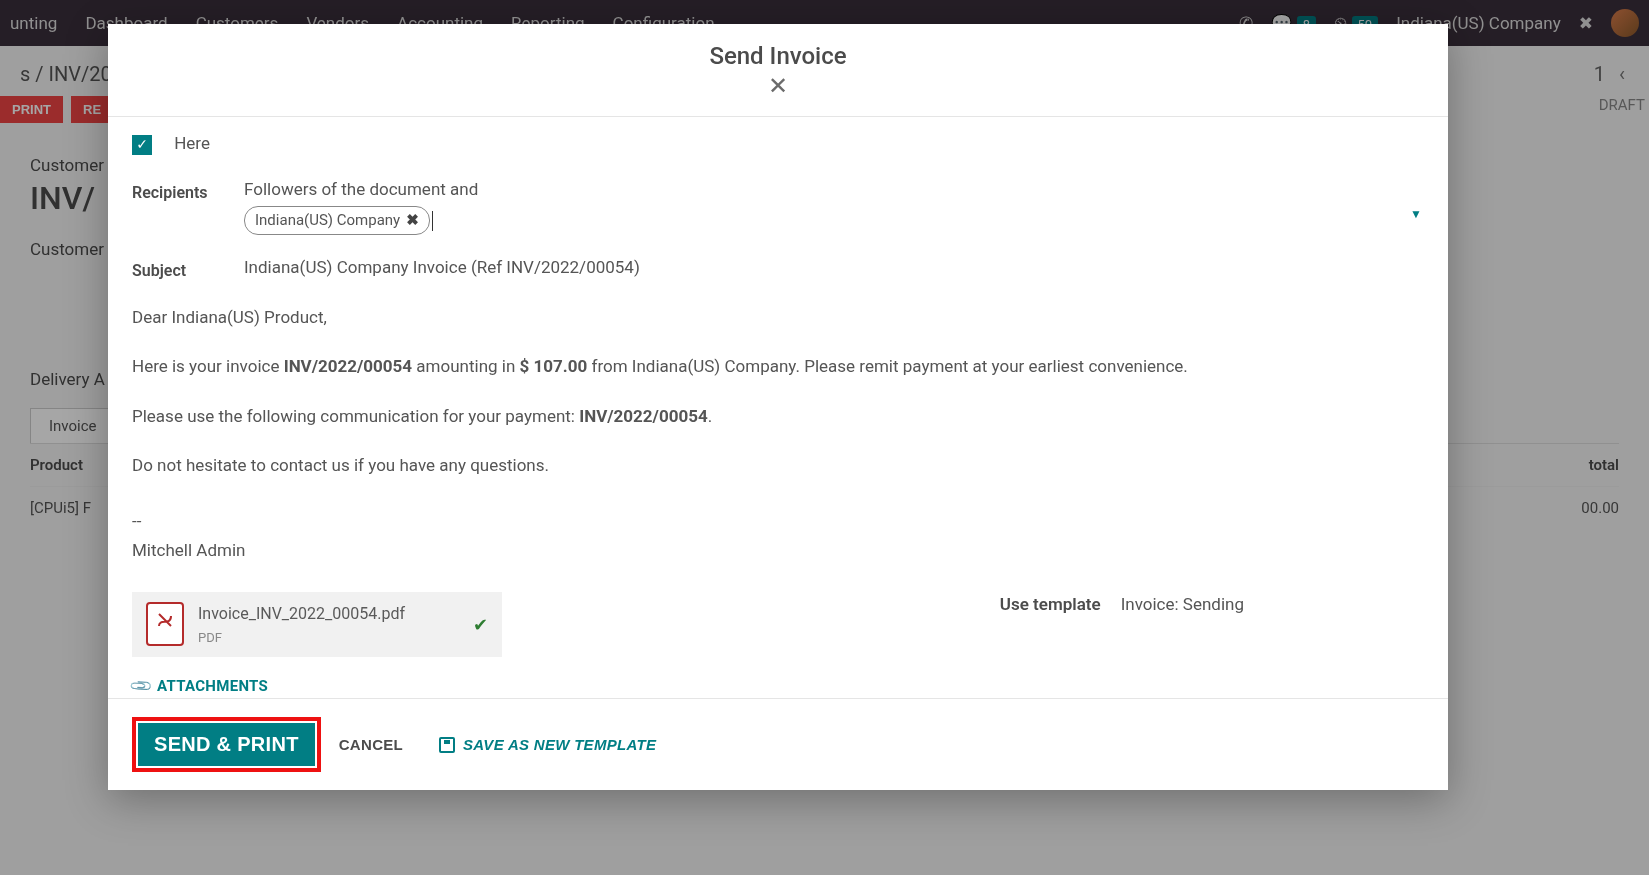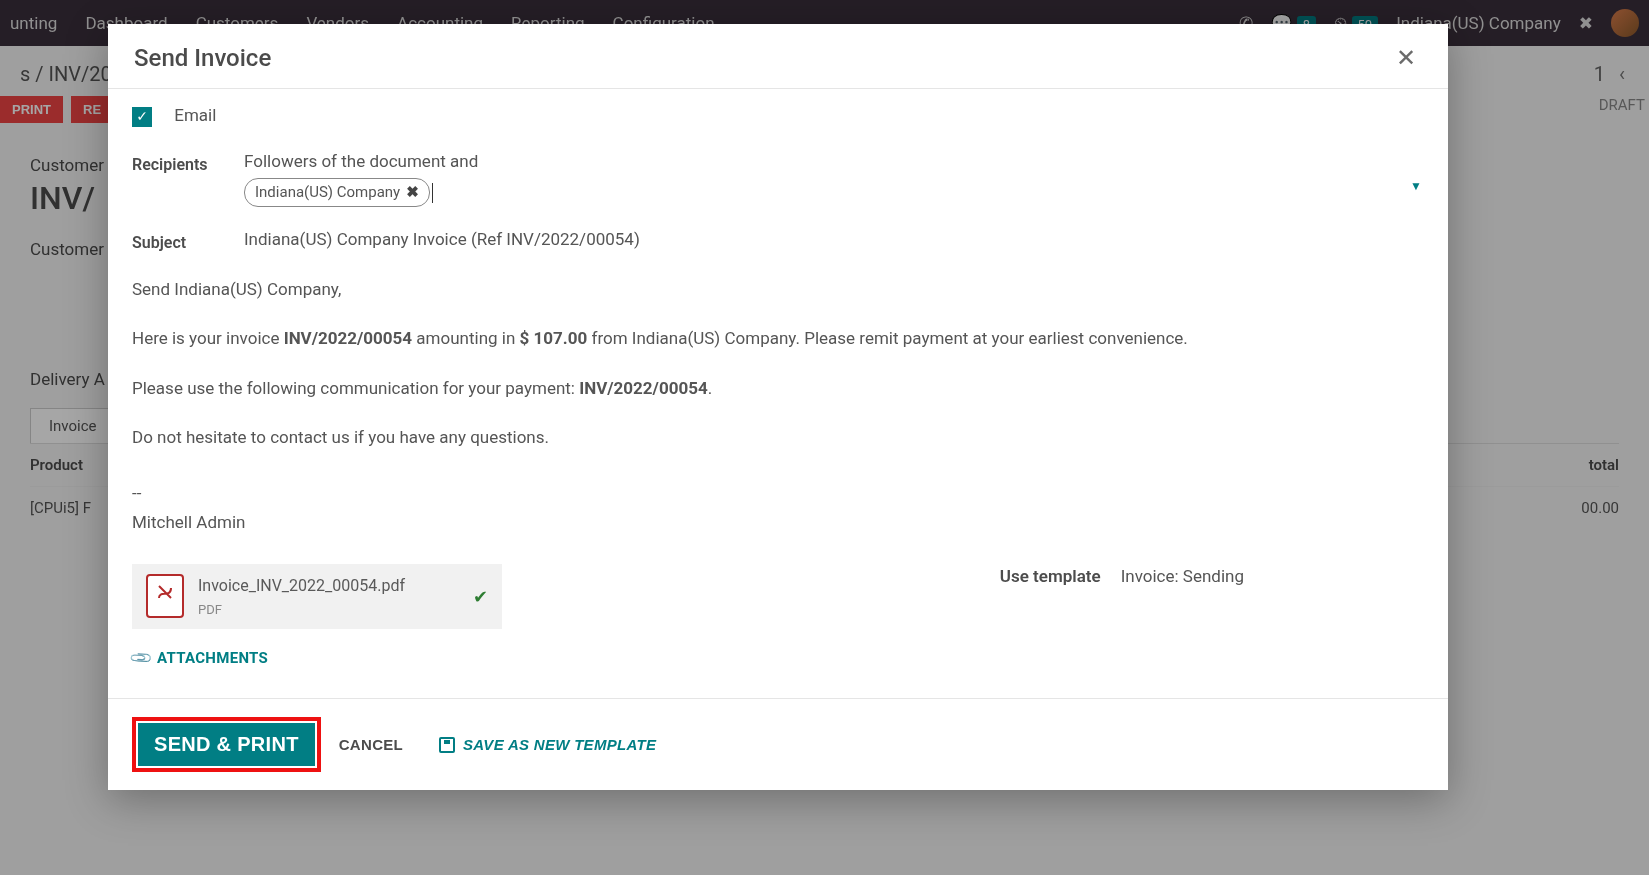--- a/index.html
+++ b/index.html
@@ -88,20 +88,21 @@
     display: flex;
     flex-direction: column;
     box-shadow: 0 10px 40px rgba(0,0,0,.3);
   }
   .modal-header {
     display: flex;
     justify-content: space-between;
     align-items: center;
     padding: 18px 26px 14px;
     border-bottom: 1px solid #e5e5e5;
+    flex-direction: column;
   }
   .modal-header h2 { font-size: 24px; font-weight: 500; color: #4b4b4b; }
   .close-x {
     font-size: 24px;
     color: #6b6b6b;
     cursor: pointer;
     padding: 2px 6px;
   }
   .modal-body {
     flex: 1;
@@ -339,42 +340,42 @@
 <div class="modal">
   <div class="modal-header">
     <h2>Send Invoice</h2>
     <span class="close-x">✕</span>
   </div>
 
   <div class="modal-body">
 
     <div>
       <span class="checkbox">✓</span>
-      <span>Email</span>
+      <span>Here</span>
     </div>
 
     <div class="form-row">
       <div class="form-label">Recipients</div>
       <div class="form-value">
         <div>Followers of the document and</div>
         <span class="tag">
           <span>Indiana(US) Company</span>
           <span class="tag-x">✖</span>
         </span><span class="caret-line"></span>
         <span class="dropdown-caret">▼</span>
       </div>
     </div>
 
     <div class="form-row">
       <div class="form-label">Subject</div>
       <div class="form-value">Indiana(US) Company Invoice (Ref INV/2022/00054)</div>
     </div>
 
     <div class="mail-body">
-      <p>Send Indiana(US) Company,</p>
+      <p>Dear Indiana(US) Product,</p>
       <p>
         <span>Here is your invoice </span><b>INV/2022/00054</b><span> amounting in </span><b>$ 107.00</b><span> from Indiana(US) Company. Please remit payment at your earliest convenience.</span>
       </p>
       <p>
         <span>Please use the following communication for your payment: </span><b>INV/2022/00054</b><span>.</span>
       </p>
       <p>Do not hesitate to contact us if you have any questions.</p>
       <div class="sig-dash">--</div>
       <div class="sig-name">Mitchell Admin</div>
     </div>

